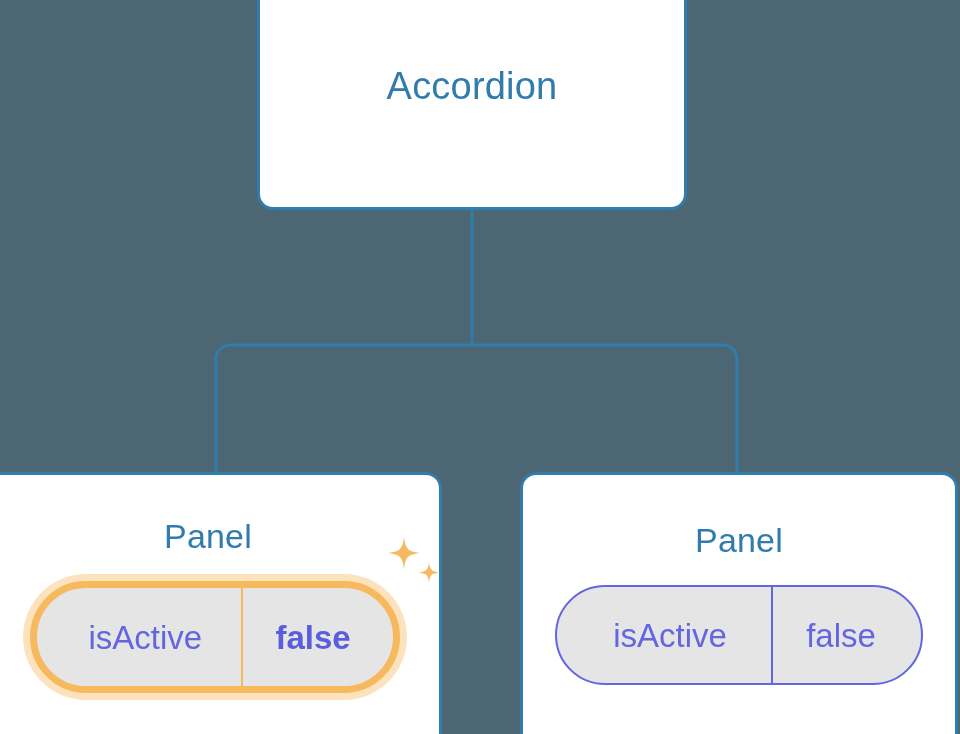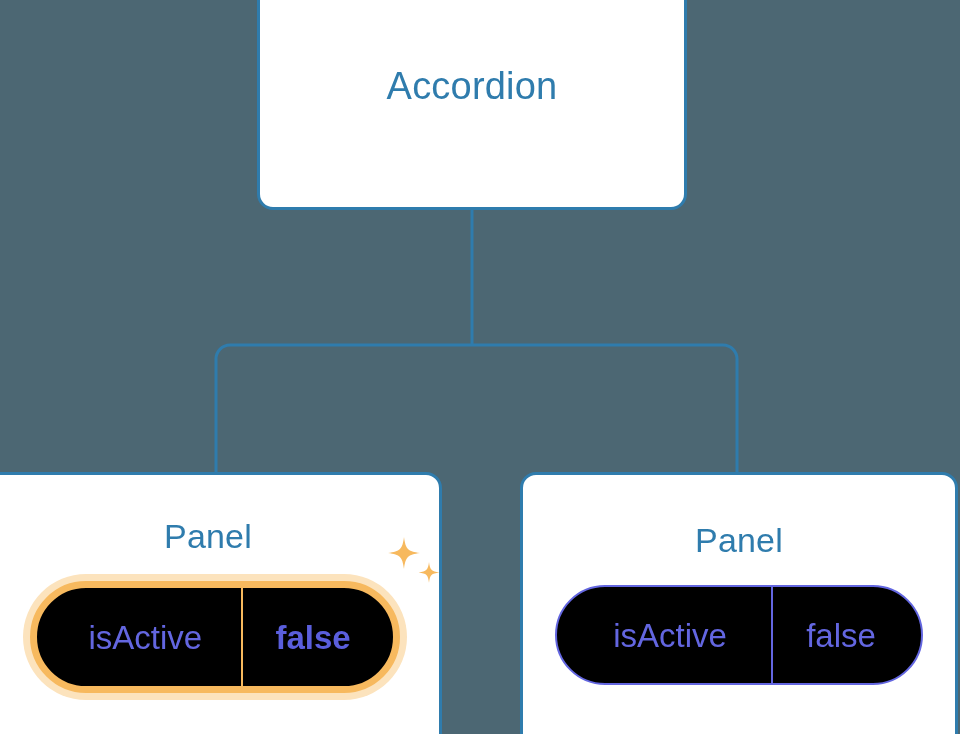--- a/index.html
+++ b/index.html
@@ -90,21 +90,21 @@
   }
   .node-panel-left .pill-wrap { margin-top: 28px; margin-left: 14px; }
   .node-panel-right .pill-wrap { margin-top: 28px; }
 
   .pill {
     display: flex;
     align-items: stretch;
     border-radius: 999px;
     box-sizing: border-box;
     overflow: hidden;
-    background: #000000;
+    background: #e5e5e5;
   }
   .pill-key, .pill-val {
     display: flex;
     align-items: center;
     justify-content: center;
     line-height: 1;
     white-space: nowrap;
     box-sizing: border-box;
   }
 

